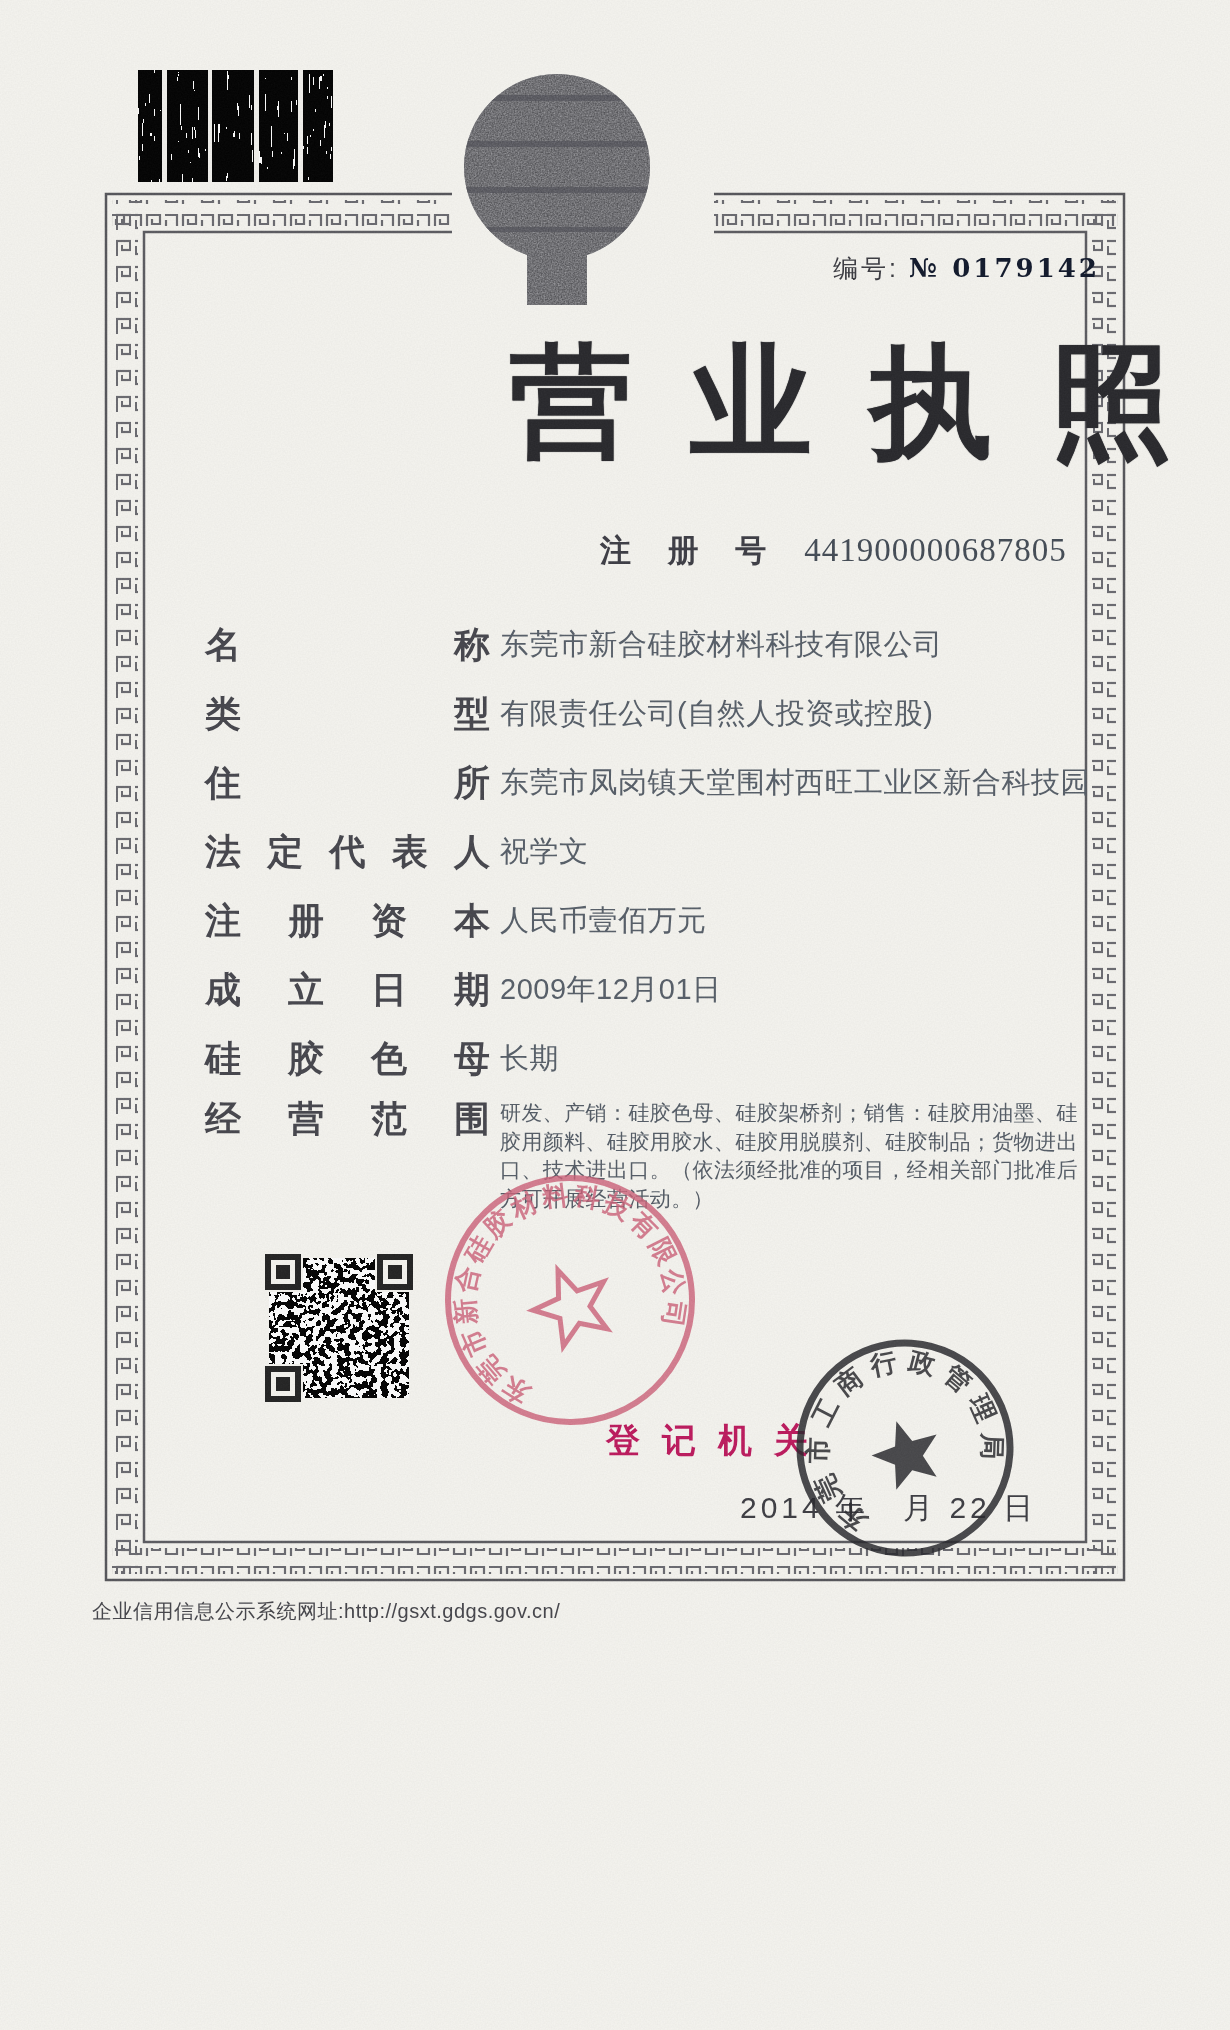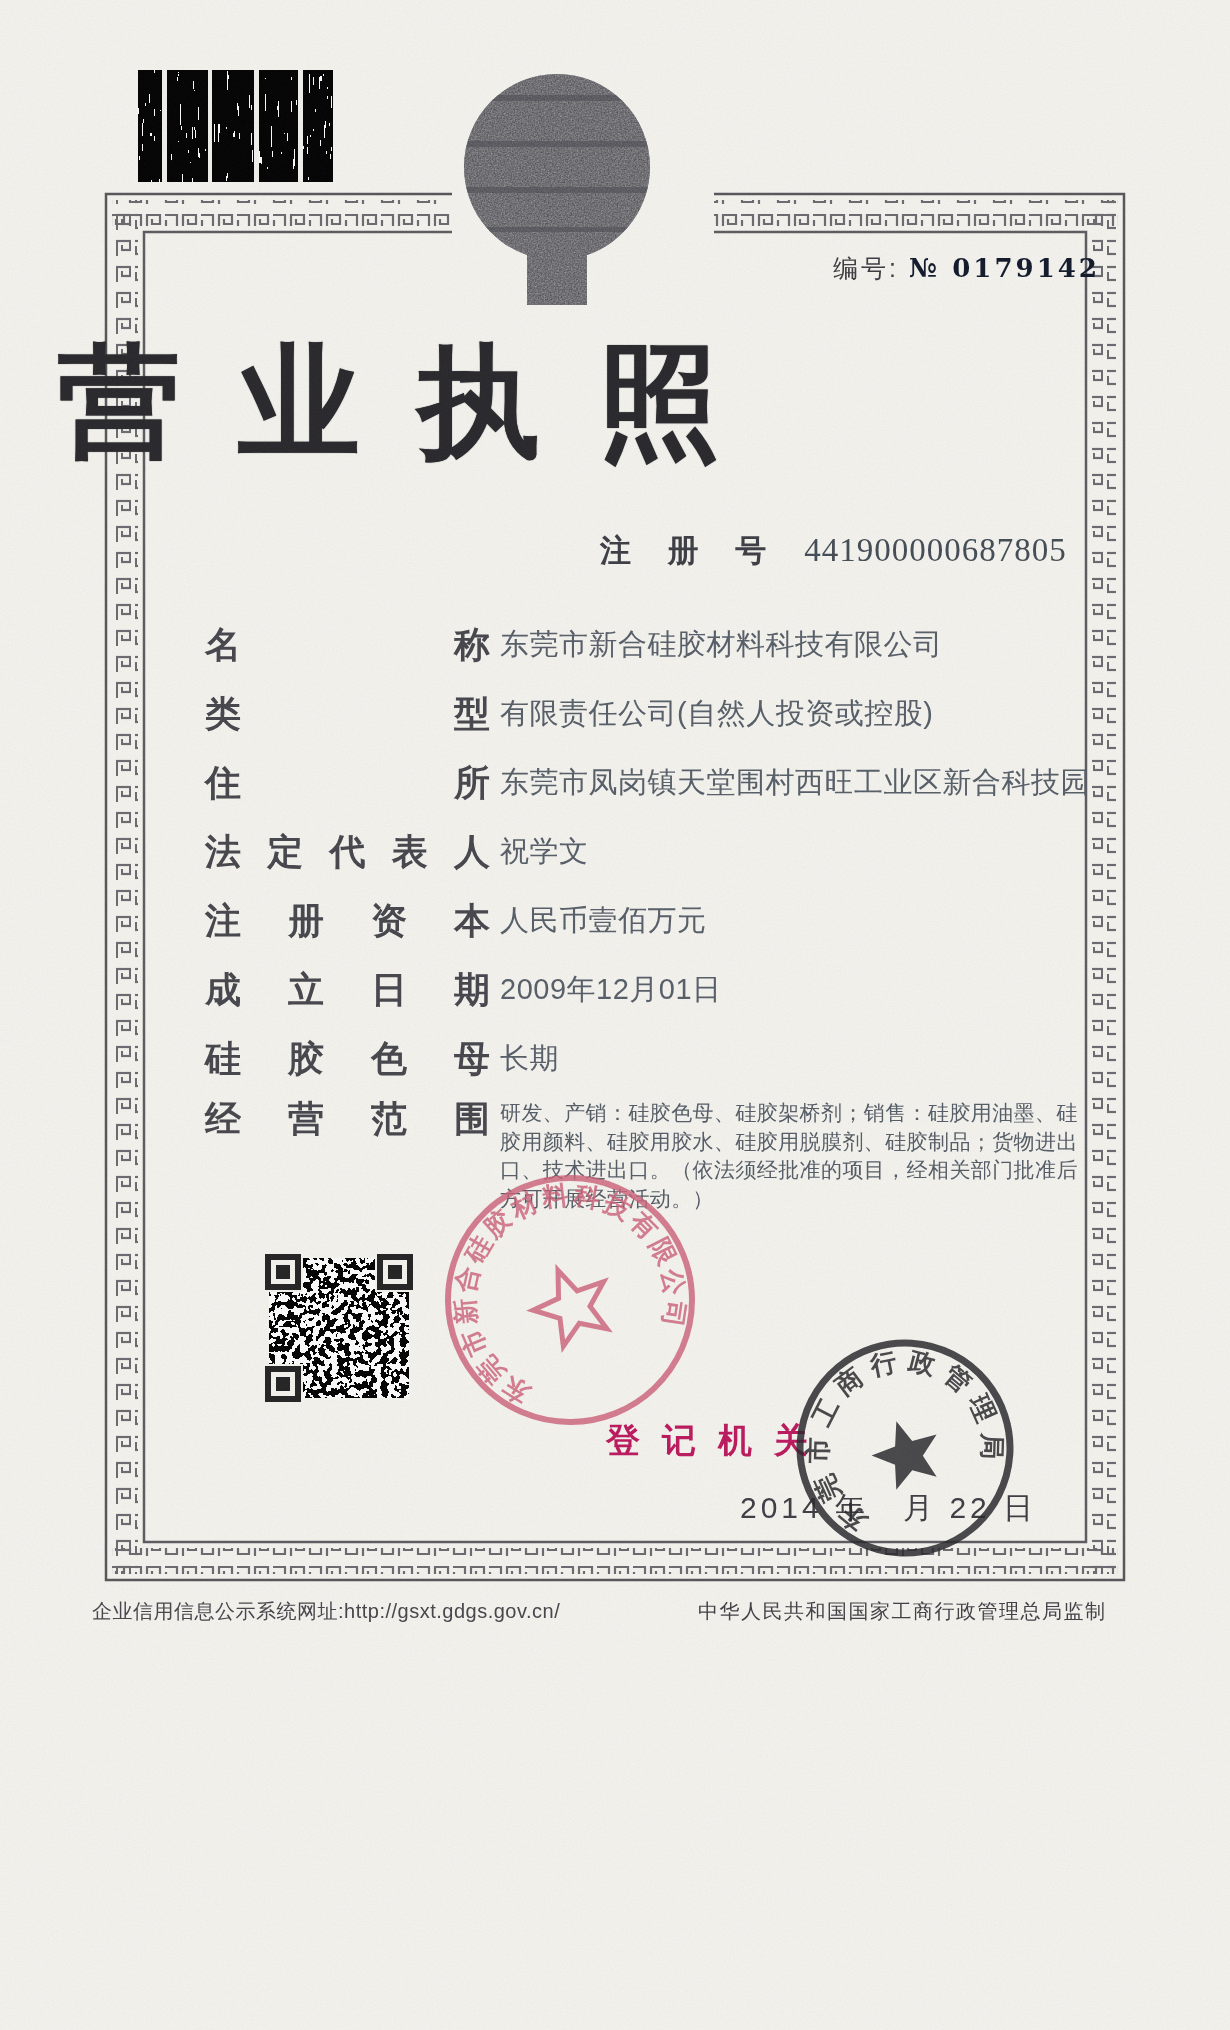--- a/index.html
+++ b/index.html
@@ -15,21 +15,21 @@
   }
   .abs{position:absolute;}
 
   
   #serial{top:252px;left:833px;white-space:nowrap;}
   #serial .pre{font-size:25px;color:#3a3a40;letter-spacing:3px;}
   #serial .num{font-family:"DejaVu Serif", serif;font-weight:bold;font-size:26px;color:#0f172a;letter-spacing:3px;margin-left:10px;}
 
   
   #title{
-    top:322px;left:0;width:1230px;text-align:left;
+    top:322px;left:0;width:1230px;text-align:right;
     font-size:122px;font-weight:800;color:#27272b;
     letter-spacing:58px;text-indent:58px;white-space:nowrap;
     text-shadow:0 0 1px #3a3a3e;
   }
 
   
   #regno{top:530px;left:600px;white-space:nowrap;}
   #regno .lbl{font-size:31px;font-weight:600;color:#3c3c44;letter-spacing:14px;}
   #regno .val{font-family:"Liberation Serif", serif;font-size:33px;color:#434b55;letter-spacing:1px;margin-left:24px;}
 
@@ -246,19 +246,18 @@
       <g transform="translate(130 138)">
         <polygon points="0,-36 9,-12.4 34.2,-11.1 14.6,4.8 21.2,29.1 0,15.3 -21.2,29.1 -14.6,4.8 -34.2,-11.1 -9,-12.4" fill="#26262b"></polygon>
       </g>
       <text font-size="26" fill="#26262b" letter-spacing="9" font-family="Liberation Sans, sans-serif" font-weight="700">
         <textPath href="#blkArc" startOffset="0">东莞市工商行政管理局</textPath>
       </text>
     </g>
   </svg>
 
   <div id="footer-left" class="abs">企业信用信息公示系统网址:http://gsxt.gdgs.gov.cn/</div>
-  <div id="footer-right" class="abs">中华人民共和国国家工商行政管理总局监制</div>
 
   <svg class="abs noclick" style="left:0;top:0;opacity:0.05;" width="1230" height="2030" viewBox="0 0 1230 2030">
     <rect x="0" y="0" width="1230" height="2030" filter="url(#fGrain)"></rect>
   </svg>
 
 </div>
 
 </body></html>

